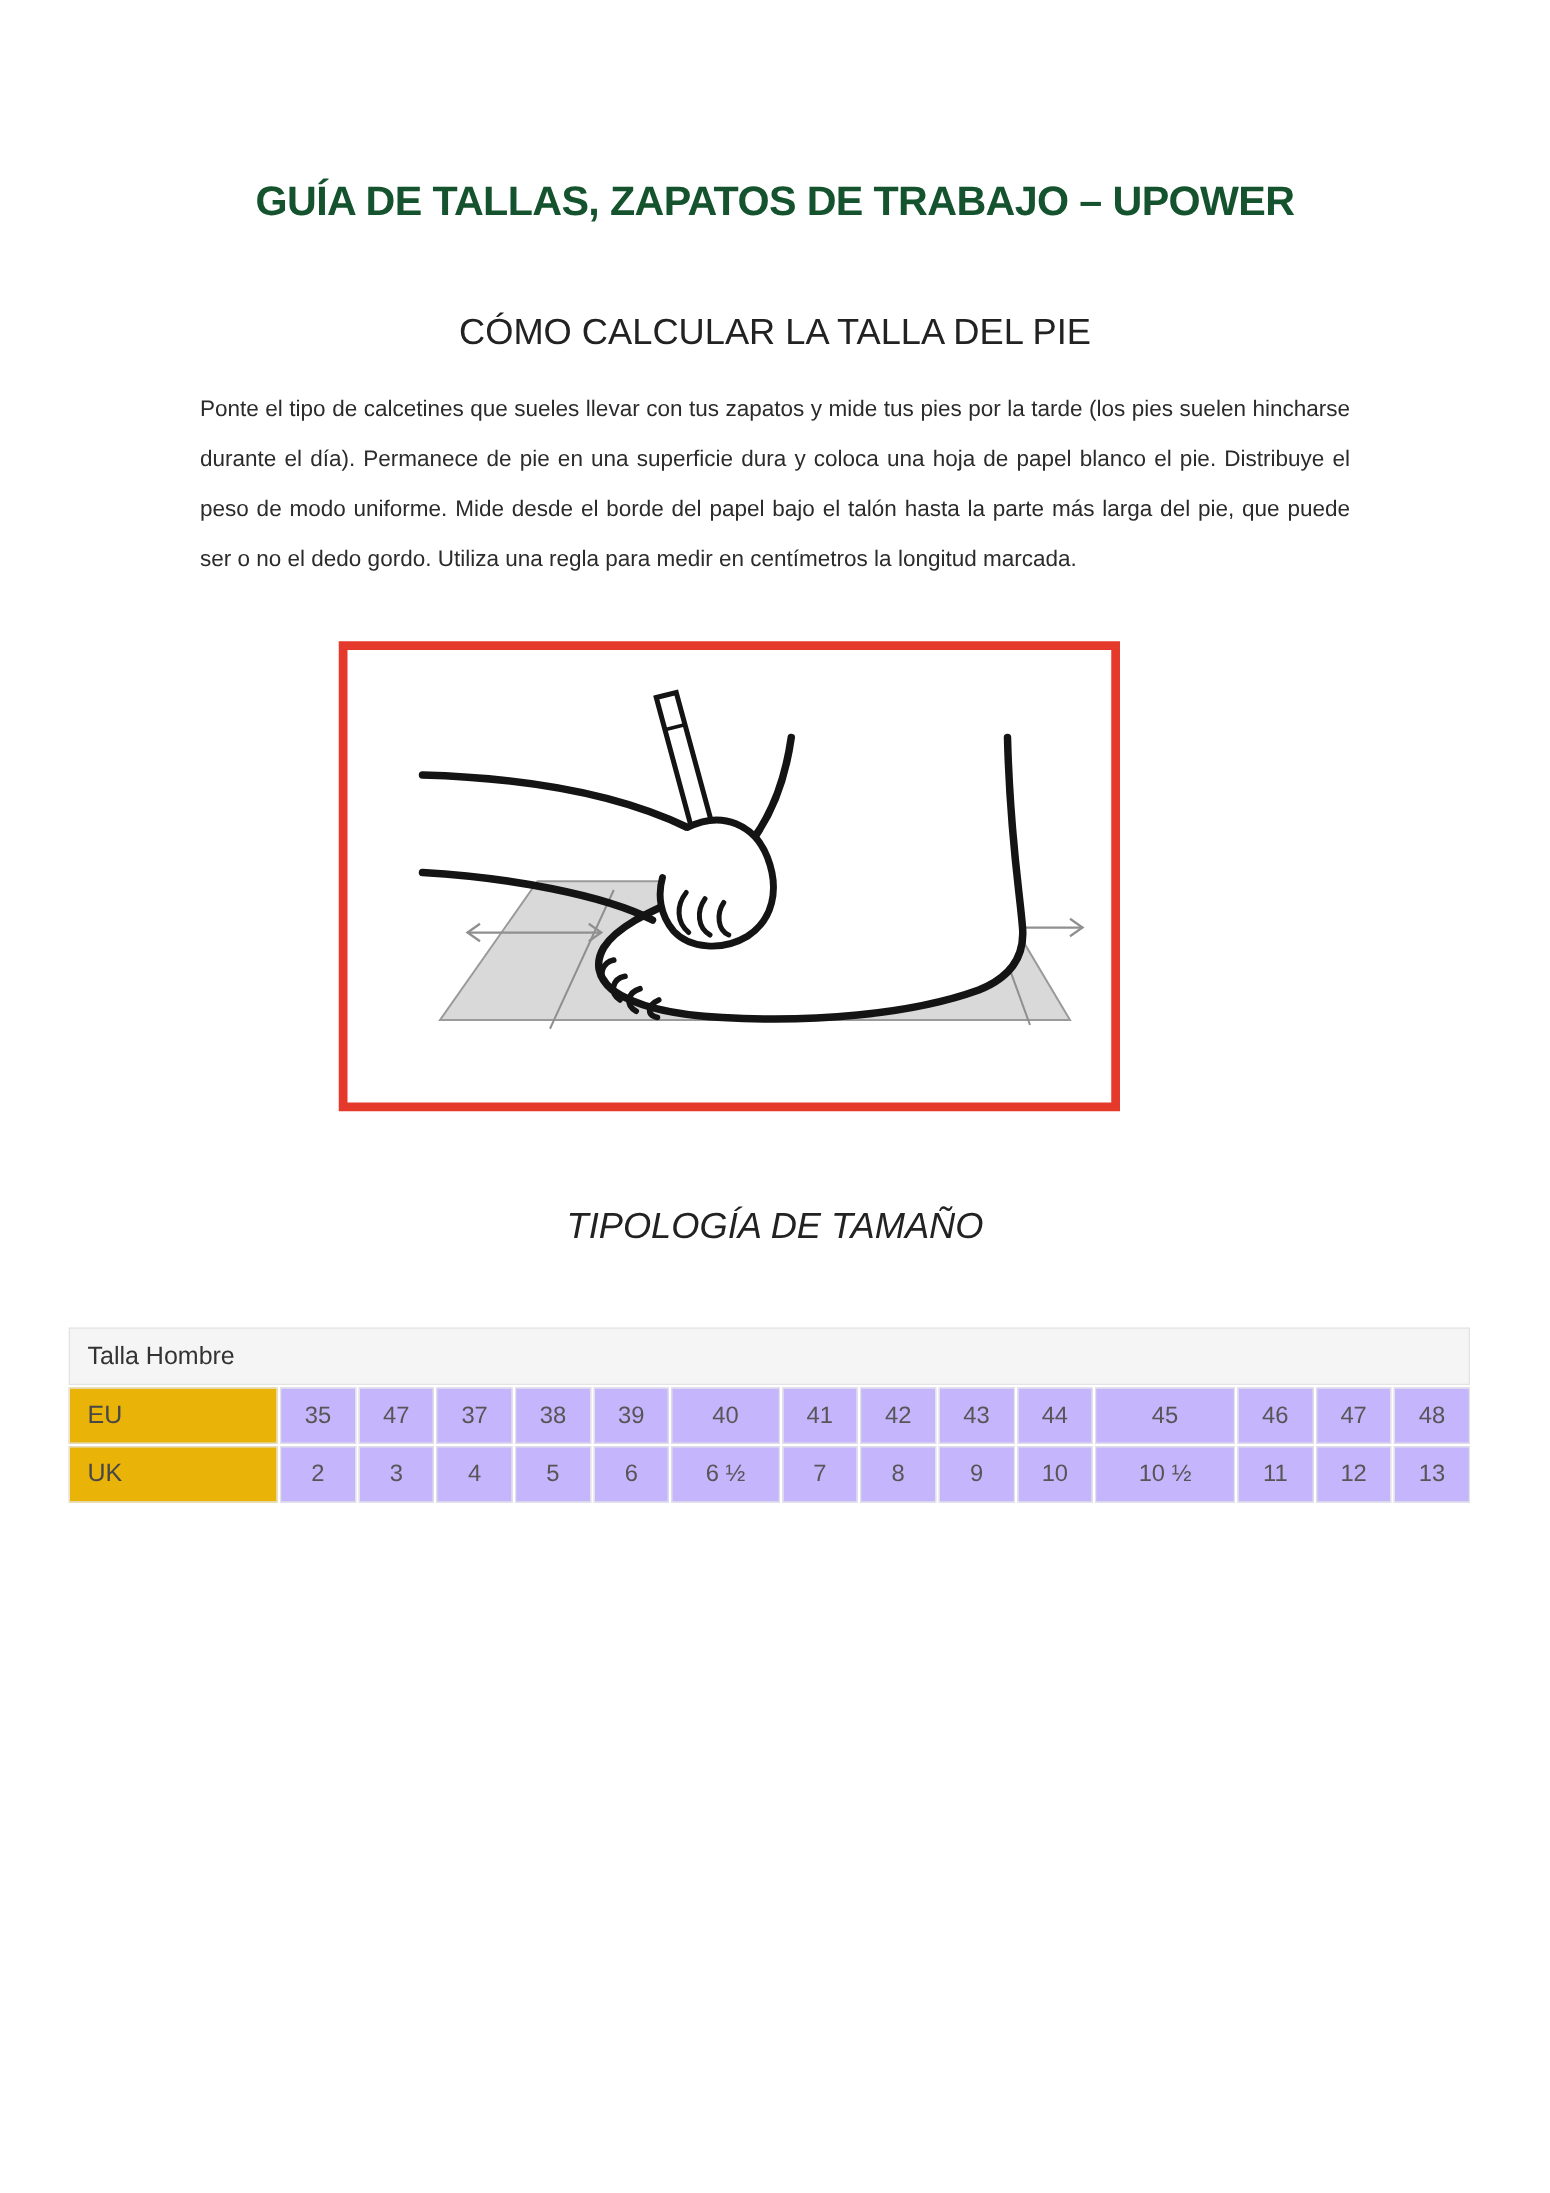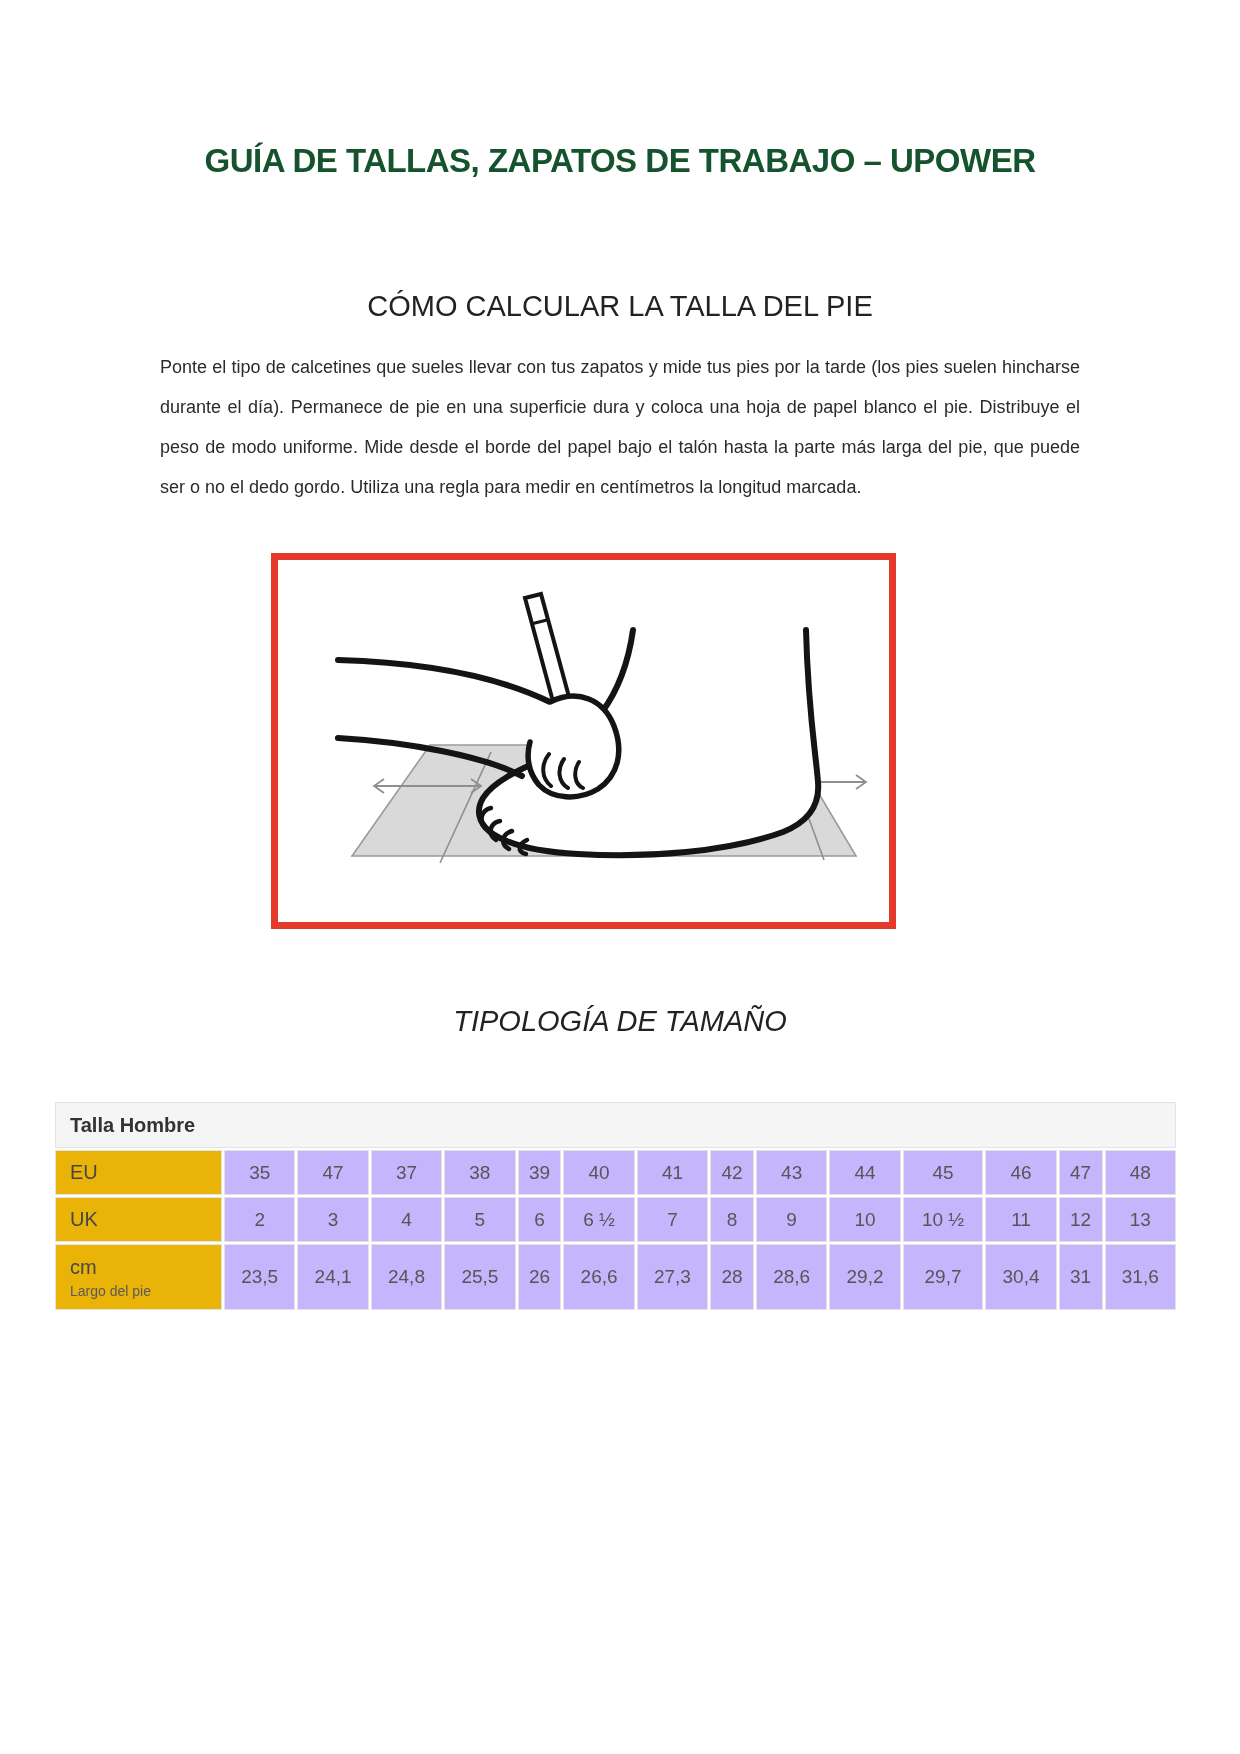--- a/index.html
+++ b/index.html
@@ -8,39 +8,39 @@
     font-family:"Liberation Sans","DejaVu Sans",sans-serif;
     color:#2f2f2f;-webkit-font-smoothing:antialiased;
   }
   .doc-title{
     margin:142px 0 0 0;text-align:center;
     font-size:33px;font-weight:700;letter-spacing:-.5px;color:#14532d;
   }
   .section-heading{
     text-align:center;font-weight:400;color:#222;font-size:29px;letter-spacing:0;
   }
-  .heading-1{margin-top:110px;}
+  .heading-1{margin-top:70px;}
   .heading-2{margin-top:76px;font-style:italic;}
   .intro{
     width:920px;margin:24px auto 0 160px;
     font-size:18px;line-height:40px;text-align:justify;color:#2b2b2b;
   }
   .figure-frame{
     width:611px;height:362px;margin:46px 0 0 271px;
     border:7px solid #e5392b;background:#ffffff;
     display:block;
   }
   .size-table{
     width:1125px;margin:62px 0 0 53px;
     border-collapse:separate;border-spacing:2px;
     font-size:19px;color:#565656;
   }
   .size-table td{border:1px solid #e3e3e3;background:#c4b5fd;}
   .size-table .head-cell{
-    background:#f5f5f5;font-weight:700;color:#333;font-size:20px;
+    background:#f5f5f5;font-weight:400;color:#333;font-size:20px;
     height:42px;padding-left:14px;text-align:left;
   }
   .size-table .label-cell{
     background:#eab308;color:#474747;text-align:left;
     padding-left:14px;width:150px;font-size:20px;
   }
   .size-table .label-cell .sublbl{font-size:14px;color:#5a5a5a;margin-top:4px;}
   .size-table .val-cell{text-align:center;height:41px;}
   .size-table tr.tall .val-cell{height:62px;}
   .size-table tr.tall .label-cell{padding-top:2px;}
@@ -136,34 +136,14 @@
         <td class="val-cell">6 ½</td>
         <td class="val-cell">7</td>
         <td class="val-cell">8</td>
         <td class="val-cell">9</td>
         <td class="val-cell">10</td>
         <td class="val-cell">10 ½</td>
         <td class="val-cell">11</td>
         <td class="val-cell">12</td>
         <td class="val-cell">13</td>
       </tr>
-      <tr class="tall">
-        <td class="label-cell">
-          <div class="lbl">cm</div>
-          <div class="sublbl">Largo del pie</div>
-        </td>
-        <td class="val-cell">23,5</td>
-        <td class="val-cell">24,1</td>
-        <td class="val-cell">24,8</td>
-        <td class="val-cell">25,5</td>
-        <td class="val-cell">26</td>
-        <td class="val-cell">26,6</td>
-        <td class="val-cell">27,3</td>
-        <td class="val-cell">28</td>
-        <td class="val-cell">28,6</td>
-        <td class="val-cell">29,2</td>
-        <td class="val-cell">29,7</td>
-        <td class="val-cell">30,4</td>
-        <td class="val-cell">31</td>
-        <td class="val-cell">31,6</td>
-      </tr>
     </tbody>
 </table>
 
 </body></html>

